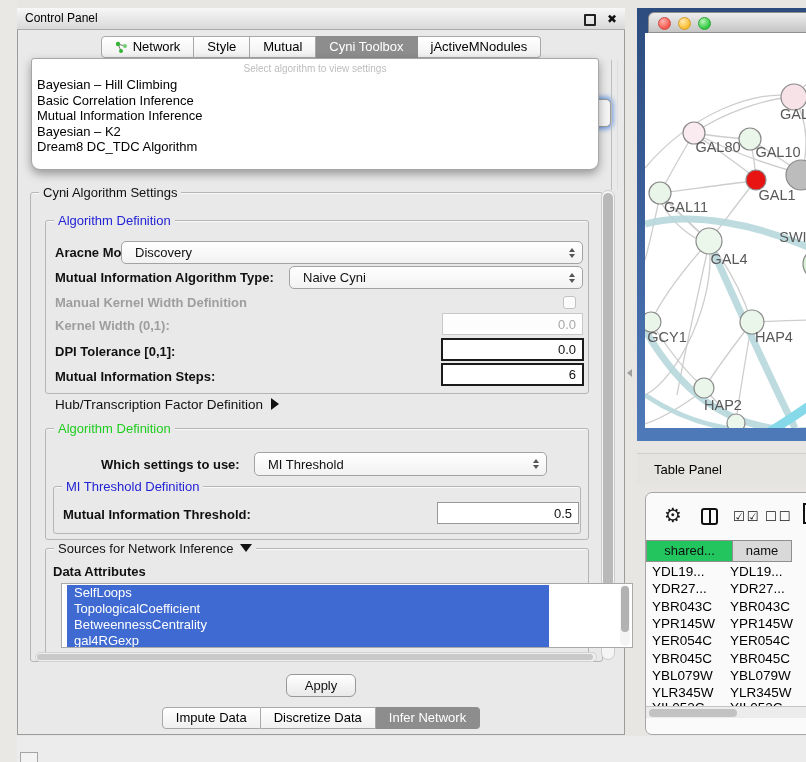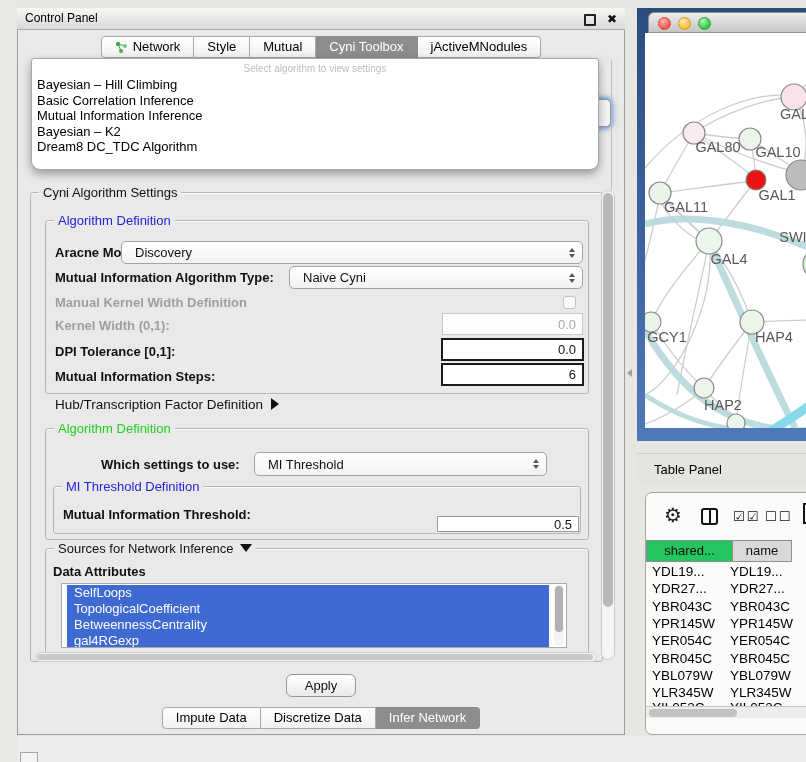--- a/index.html
+++ b/index.html
@@ -57,21 +57,21 @@
   .field.dim{color:#a9a9a9;border-color:#c9c9c9;background:#fdfdfd;}
 
   .checkbox{position:absolute;width:13px;height:13px;background:#fbfbfb;border:1px solid #c3c3c3;border-radius:3px;box-sizing:border-box;}
 
   .tri-right{display:inline-block;width:0;height:0;border-top:6px solid transparent;border-bottom:6px solid transparent;
              border-left:8px solid #111;vertical-align:-1px;margin-left:8px;}
   .tri-down{display:inline-block;width:0;height:0;border-left:6px solid transparent;border-right:6px solid transparent;
             border-top:8px solid #111;vertical-align:1px;margin-left:6px;}
 
   
-  .listbox{left:44px;top:583px;width:506px;height:65px;background:#fff;border:1px solid #a9a9a9;box-sizing:border-box;overflow:hidden;}
+  .listbox{left:44px;top:583px;width:572px;height:65px;background:#fff;border:1px solid #a9a9a9;box-sizing:border-box;overflow:hidden;}
   .li-sel{position:absolute;left:5px;width:482px;height:16px;line-height:16px;background:#3f6ad2;color:#fff;
           font-size:13px;padding-left:7px;box-sizing:border-box;white-space:nowrap;}
   .vscroll-inlist{position:absolute;right:2px;top:1px;width:10px;height:61px;background:#f4f4f4;border-radius:5px;}
   .vscroll-inlist .thumb{position:absolute;left:1px;top:1px;width:8px;height:46px;background:#b2b2b2;border-radius:4px;}
 
   
   .vscroll{left:584px;top:190px;width:14px;height:470px;background:#f5f5f5;border:1px solid #cccccc;border-radius:7px;box-sizing:border-box;}
   .vscroll .thumb{position:absolute;left:1px;top:2px;width:10px;height:414px;background:#b9b9b9;border-radius:5px;}
   .hscroll{left:18px;top:652px;width:562px;height:10px;background:#efefef;border:1px solid #d2d2d2;border-radius:5px;box-sizing:border-box;}
   .hscroll .thumb{position:absolute;left:1px;top:1px;width:556px;height:6px;background:#c9c9c9;border-radius:3px;}
@@ -222,21 +222,21 @@
     <span class="arrows">
         <i class="tri-up"></i>
         <i class="tri-dn"></i>
       </span>
   </div>
 
   <div class="fs" style="left:36px;top:486px;width:526px;height:46px;">
     <span class="fs-title t-blue">MI Threshold Definition</span>
   </div>
   <span class="lbl" style="left:46px;top:507px;">Mutual Information Threshold:</span>
-  <div class="field" style="left:420px;top:516px;width:142px;height:16px;border-color:#999;justify-content:flex-end;">
+  <div class="field" style="left:420px;top:502px;width:142px;height:22px;border-color:#999;justify-content:flex-end;">
     <span>0.5</span>
   </div>
 
   <div class="fs" style="left:28px;top:548px;width:542px;height:106px;">
     <span class="fs-title"><span>Sources for Network Inference</span><i class="tri-down"></i></span>
   </div>
   <span class="lbl" style="left:36px;top:564px;">Data Attributes</span>
   <div class="abs listbox">
     <div class="li-sel" style="top:1px;">SelfLoops</div>
     <div class="li-sel" style="top:17px;">TopologicalCoefficient</div>

